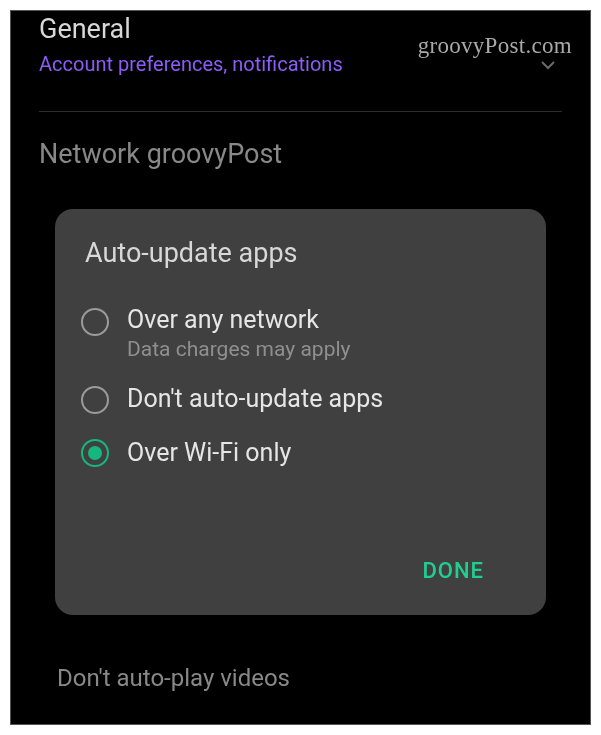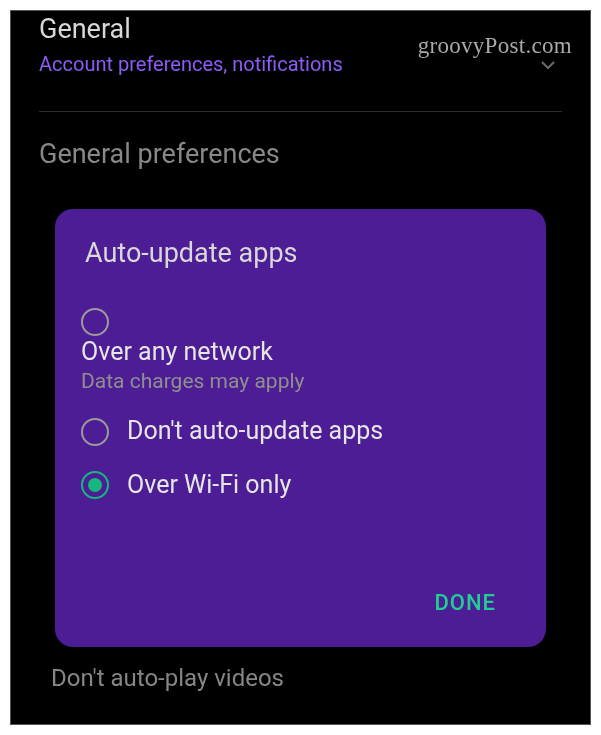--- a/index.html
+++ b/index.html
@@ -68,24 +68,24 @@
       position: absolute;
       top: 0; left: 0; right: 0; bottom: 0;
       z-index: 5;
       pointer-events: none;
     }
     .dialog {
       position: absolute;
       left: 44px;
       right: 44px;
       top: 198px;
-      background: #4c1d95;
+      background: #404040;
       border-radius: 18px;
       box-shadow: 0 8px 24px rgba(0,0,0,0.6);
-      padding: 28px 32px 18px 26px;
+      padding: 28px 44px 18px 26px;
       pointer-events: auto;
     }
     .dialog-title {
       color: #d8d8d8;
       font-size: 27px;
       font-weight: 400;
       margin-bottom: 24px;
       margin-left: 4px;
     }
     .radio-row {
@@ -129,21 +129,20 @@
       line-height: 1.25;
     }
     .radio-sub {
       color: #8f8f8f;
       font-size: 21px;
       margin-top: 2px;
       text-align: right;
     }
     .row-with-sub {
       align-items: flex-start;
-      flex-direction: column;
     }
     .row-with-sub .radio-circle {
       margin-top: 4px;
     }
     .dialog-actions {
       display: flex;
       justify-content: flex-end;
       margin-top: 36px;
       padding-right: 8px;
       padding-bottom: 6px;
@@ -157,21 +156,21 @@
       border: none;
       cursor: pointer;
       padding: 8px 10px;
       font-family: inherit;
       margin-top: 35px;
     }
     .bg-item {
       color: #888888;
       font-size: 24px;
       position: absolute;
-      left: 40px;
+      left: 46px;
     }
   </style>
 </head>
 <body>
 
 <div class="frame">
   <div class="watermark">groovyPost.com</div>
 
   <div class="chevron">
     <svg viewBox="0 0 24 24" width="24" height="24" fill="none" stroke="#6a6a6a" stroke-width="2">
@@ -181,21 +180,21 @@
 
   <div class="content">
     <div>
       <div class="section-title">General</div>
       <div class="section-sub">Account preferences, notifications</div>
     </div>
 
     <div class="divider"></div>
 
     <div>
-      <div class="section-title" style="color:#888888;">General preferences</div>
+      <div class="section-title" style="color:#888888;">Network groovyPost</div>
     </div>
   </div>
 
   <div class="bg-item" style="bottom:32px;">Don't auto-play videos</div>
 
   <div class="overlay">
     <div class="dialog">
       <div class="dialog-title">Auto-update apps</div>
 
       <div class="radio-row row-with-sub">

